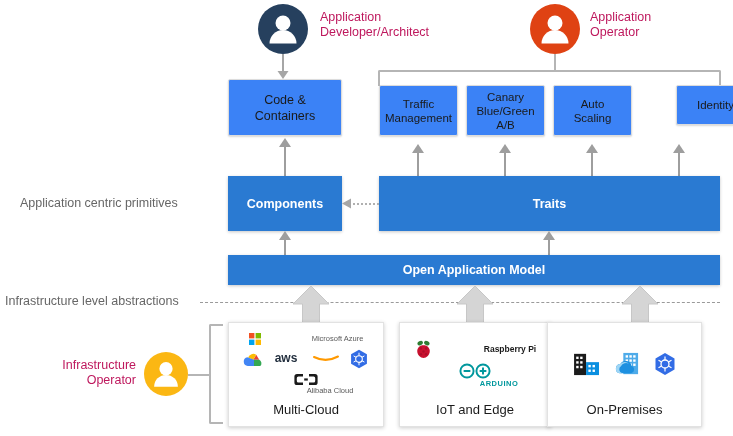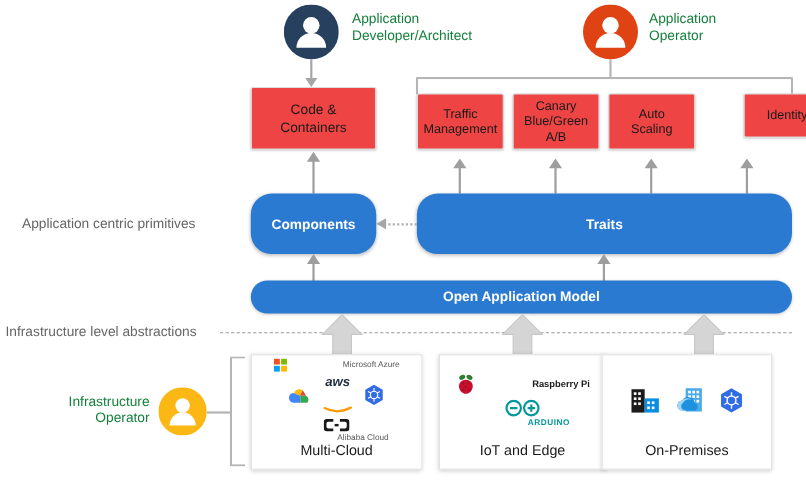--- a/index.html
+++ b/index.html
@@ -7,44 +7,43 @@
     width:733px;height:436px;background:#ffffff;
     font-family:"Liberation Sans","DejaVu Sans",sans-serif;
     overflow:hidden;position:relative;
   }
   #stage{position:absolute;left:0;top:0;width:733px;height:436px;}
 
   
   .avatar{position:absolute;border-radius:50%;}
   .avatar svg{display:block;}
   .persona-label{
-    position:absolute;font-size:12.5px;color:#15803d;line-height:15px;
+    position:absolute;font-size:12.5px;color:#be185d;line-height:15px;
     white-space:pre-line;
   }
   .persona-label.right{text-align:right;}
 
   
   .gbox{
-    position:absolute;background:#ef4444;border:1px solid #dcdcdc;
+    position:absolute;background:#3b82f6;border:1px solid #dcdcdc;
     border-radius:2px;
     box-shadow:0 1px 2px rgba(0,0,0,.16);
     display:flex;align-items:center;justify-content:center;text-align:center;
     font-size:11.5px;color:#1a1a1a;line-height:14px;white-space:pre-line;
     box-sizing:border-box;
   }
   .gbox.big{font-size:12.5px;line-height:16px;}
 
   
   .bbox{
     position:absolute;background:#2a7ad2;
     box-shadow:0 1px 3px rgba(0,0,0,.22);
     display:flex;align-items:center;justify-content:center;text-align:center;
     color:#ffffff;font-size:12.5px;font-weight:bold;
     box-sizing:border-box;
-    border-radius:19px;
   }
 
   
   .caption{
     position:absolute;font-size:12.5px;color:#666666;white-space:nowrap;
   }
 
   
   .card{
     position:absolute;background:#ffffff;border:1px solid #e2e2e2;
@@ -202,21 +201,21 @@
         <span class="logo-txt">Microsoft Azure</span>
       </div>
       <div class="logo">
         <svg width="22" height="16" viewBox="0 0 24 18">
           <path d="M14.5 4.2 L11.2 9.9 L17.9 9.9 Z" fill="#ea4335"></path>
           <path d="M11.2 9.9 L14.5 4.2 A6.2 6.2 0 0 0 5.4 7.2 Z" fill="#fbbc05"></path>
           <path d="M4.6 7.1 A5 5 0 0 0 5 17 L12 17 L12 9.9 Z" fill="#4285f4"></path>
           <path d="M12 17 L19.2 17 A4.6 4.6 0 0 0 18 9.9 L12 9.9 Z" fill="#34a853"></path>
         </svg>
       </div>
-      <div class="logo" style="flex-direction:column;gap:16px;font-style:italic;">
+      <div class="logo" style="flex-direction:row;gap:16px;">
         <span style="font-size:12px;font-weight:bold;color:#232f3e;line-height:11px;">aws</span>
         <svg width="26" height="7" viewBox="0 0 26 7">
             <path d="M1 2 Q13 8 25 1.5" stroke="#ff9900" stroke-width="2" fill="none" stroke-linecap="round"></path>
           </svg>
       </div>
       <div class="logo">
         <svg width="20" height="20" viewBox="0 0 24 24">
           <polygon points="12,1 21.5,6.4 21.5,17.6 12,23 2.5,17.6 2.5,6.4" fill="#326ce5"></polygon>
           <circle cx="12" cy="12" r="4" fill="none" stroke="#fff" stroke-width="1.3"></circle>
           <g stroke="#fff" stroke-width="1.2">

